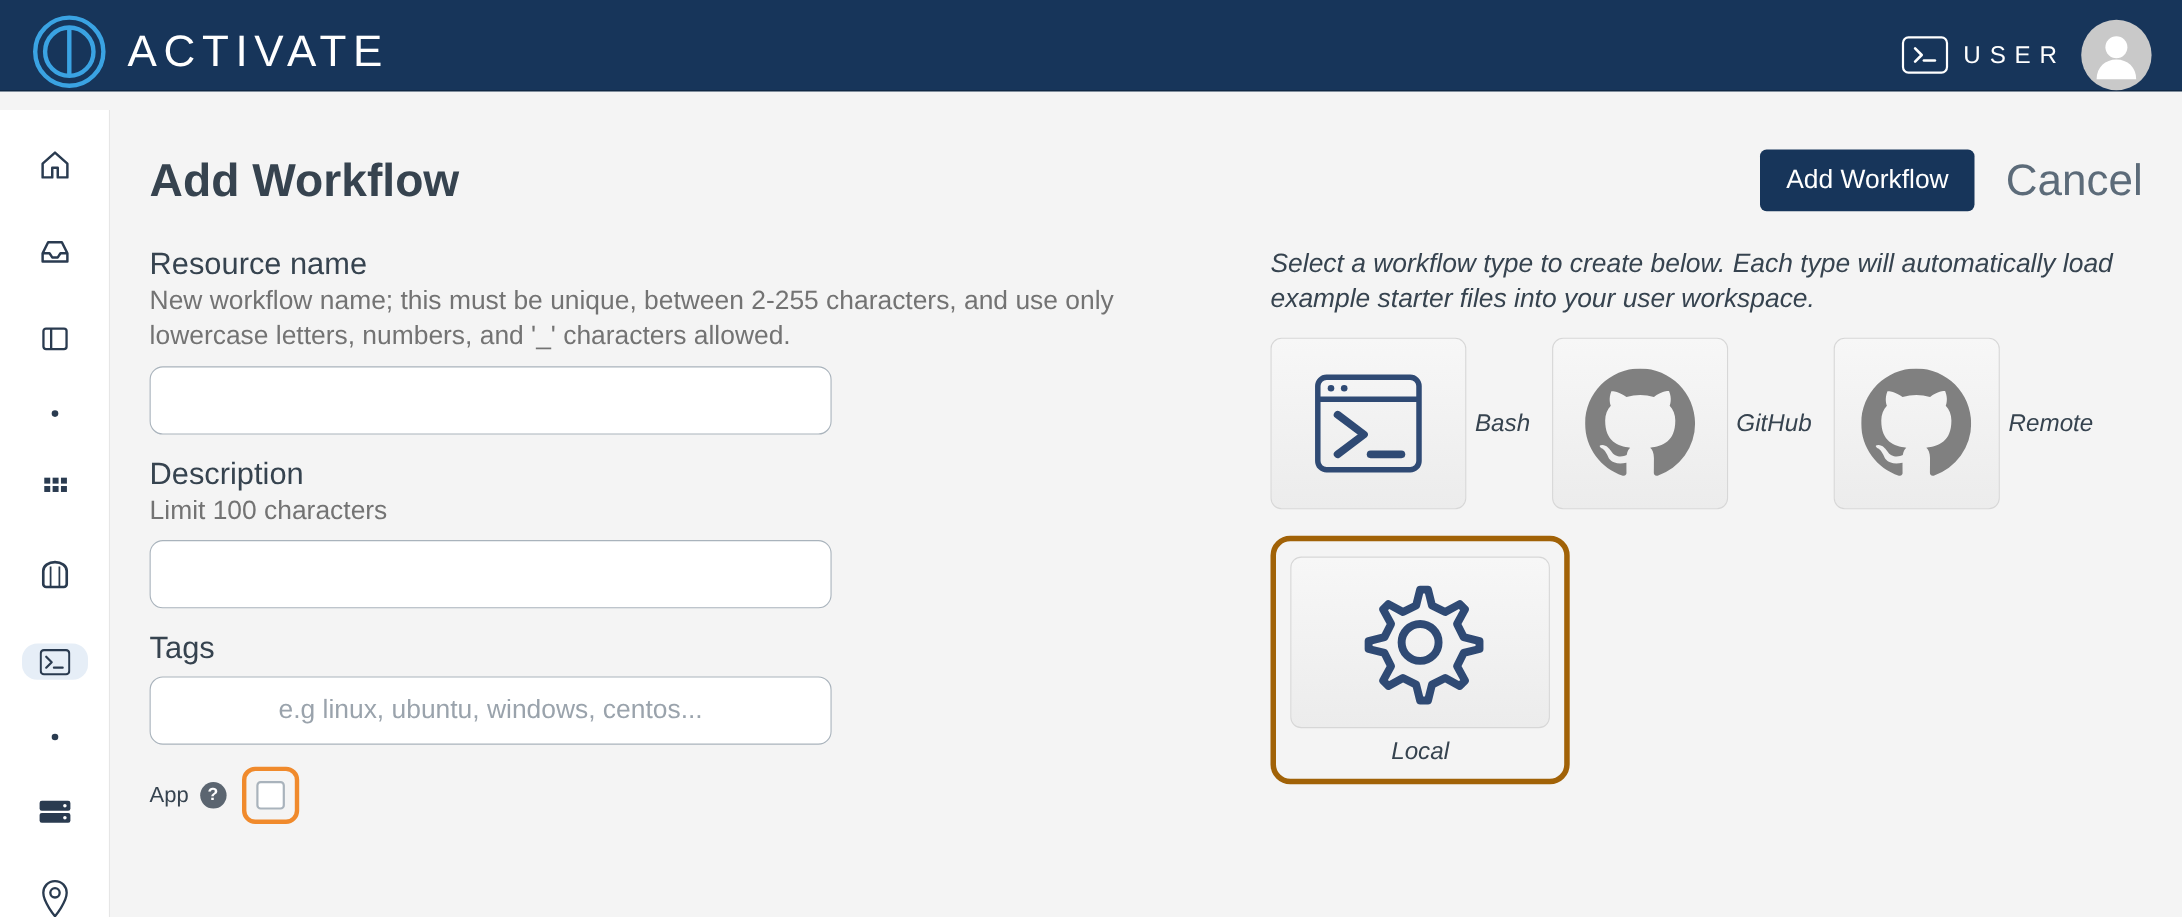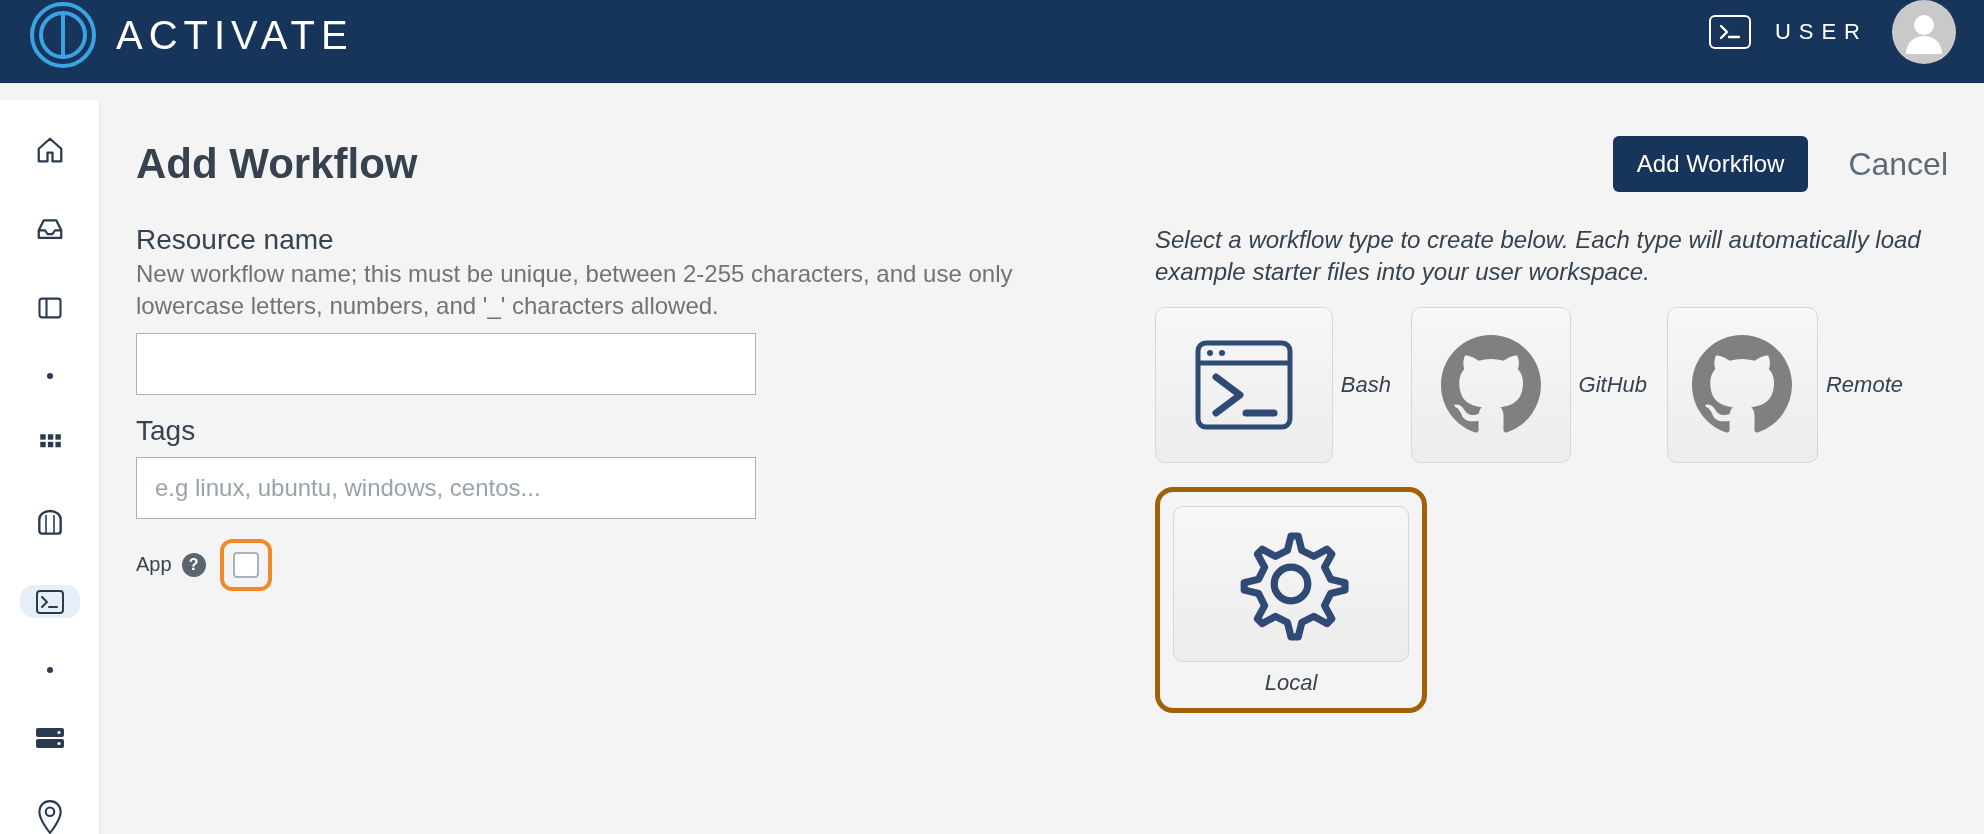--- a/index.html
+++ b/index.html
@@ -1,34 +1,34 @@
 <!DOCTYPE html>
 <html><head>
 <meta charset="utf-8">
 <style>
   * { box-sizing: border-box; margin: 0; padding: 0; }
   html, body { width: 1984px; height: 834px; font-family: "Segoe UI", "Helvetica Neue", Arial, sans-serif; background: #f4f4f4; overflow: hidden; }
   
   .topbar {
     position: absolute; left: 0; top: 0; width: 1984px; height: 83px;
     background: #17355a; 
-    display: flex; align-items: flex-start; color: #fff;
+    display: flex; align-items: flex-end; color: #fff;
     padding: 0 28px;
     border-bottom: 1px solid #0f2640;
   }
   .brand { display: flex; align-items: center; gap: 18px; }
   .brand-logo {
     width: 70px; height: 70px; border-radius: 50%;
     display: flex; align-items: center; justify-content: center;
   }
   .brand-logo svg { width: 70px; height: 70px; }
   .brand-text {
     font-size: 40px; letter-spacing: 6px; font-weight: 400; color: #fff;
   }
-  .topbar-right { margin-left: auto; display: flex; align-items: center; gap: 24px; }
+  .topbar-right { margin-left: auto; display: flex; align-items: center; gap: 14px; }
   .terminal-btn {
     width: 42px; height: 34px; border: 2px solid #fff; border-radius: 6px;
     display: flex; align-items: center; justify-content: center; color: #fff;
     background: transparent; cursor: pointer;
   }
   .user-label { font-size: 22px; letter-spacing: 8px; color: #fff; }
   .avatar {
     width: 64px; height: 64px; border-radius: 50%; background: #c9c9c9;
     display: flex; align-items: center; justify-content: center;
   }
@@ -52,33 +52,33 @@
     background: #f4f4f4; padding: 36px 36px 16px 36px;
   }
   .page-head { display: flex; align-items: center; }
   .page-title { font-size: 42px; font-weight: 700; color: #36434f; }
   .head-actions { margin-left: auto; display: flex; align-items: center; gap: 28px; }
   .btn-primary {
     background: #17355a; color: #fff; border: none; border-radius: 6px;
     font-size: 24px; padding: 14px 24px; cursor: pointer;
   }
   .btn-cancel {
-    background: transparent; border: none; color: #5c6b79; font-size: 32px; cursor: pointer; margin-left: 12px;
+    background: transparent; border: none; color: #5c6b79; font-size: 40px; cursor: pointer;
   }
   
   .body-cols { display: flex; gap: 79px; margin-top: 32px; }
   .col-left  { width: 940px; }
   .col-right { flex: 1; }
   .field { margin-bottom: 20px; }
   .field-label { font-size: 28px; color: #36434f; }
   .field-help  { font-size: 24px; color: #737373; line-height: 1.35; margin-top: 2px; }
   .text-input {
     display: block; width: 620px; height: 62px; margin-top: 10px;
-    border: 1px solid #a9b3bc; border-radius: 0; background: #fff;
-    font-size: 24px; padding: 0 18px; color: #36434f;
+    border: 1px solid #a9b3bc; border-radius: 12px; background: #fff;
+    font-size: 24px; padding: 0 18px; color: #36434f; text-align: center;
   }
   .text-input::placeholder { color: #9aa3ac; }
   .app-row { display: flex; align-items: center; gap: 10px; margin-top: 20px; }
   .app-label { font-size: 20px; color: #36434f; }
   .help-circle {
     width: 24px; height: 24px; border-radius: 50%; background: #5b6570; color: #fff;
     display: flex; align-items: center; justify-content: center; font-size: 16px; font-weight: 700;
   }
   .app-check-wrap {
     width: 52px; height: 52px; border: 4px solid #f08a2c; border-radius: 12px;
@@ -216,20 +216,25 @@
   <div class="body-cols">
 
     <div class="col-left">
 
       <div class="field">
         <div class="field-label">Resource name</div>
         <div class="field-help">New workflow name; this must be unique, between 2-255 characters, and use only lowercase letters, numbers, and '_' characters allowed.</div>
         <input class="text-input" type="text" value="" style="">
       </div>
 
+      <div class="field">
+        <div class="field-label">Description</div>
+        <div class="field-help">Limit 100 characters</div>
+        <input class="text-input" type="text" value="" style="">
+      </div>
 
       <div class="field">
         <div class="field-label">Tags</div>
         <input class="text-input" type="text" placeholder="e.g linux, ubuntu, windows, centos..." style="">
       </div>
 
       <div class="app-row">
         <span class="app-label">App</span>
         <span class="help-circle">?</span>
         <span class="app-check-wrap">

